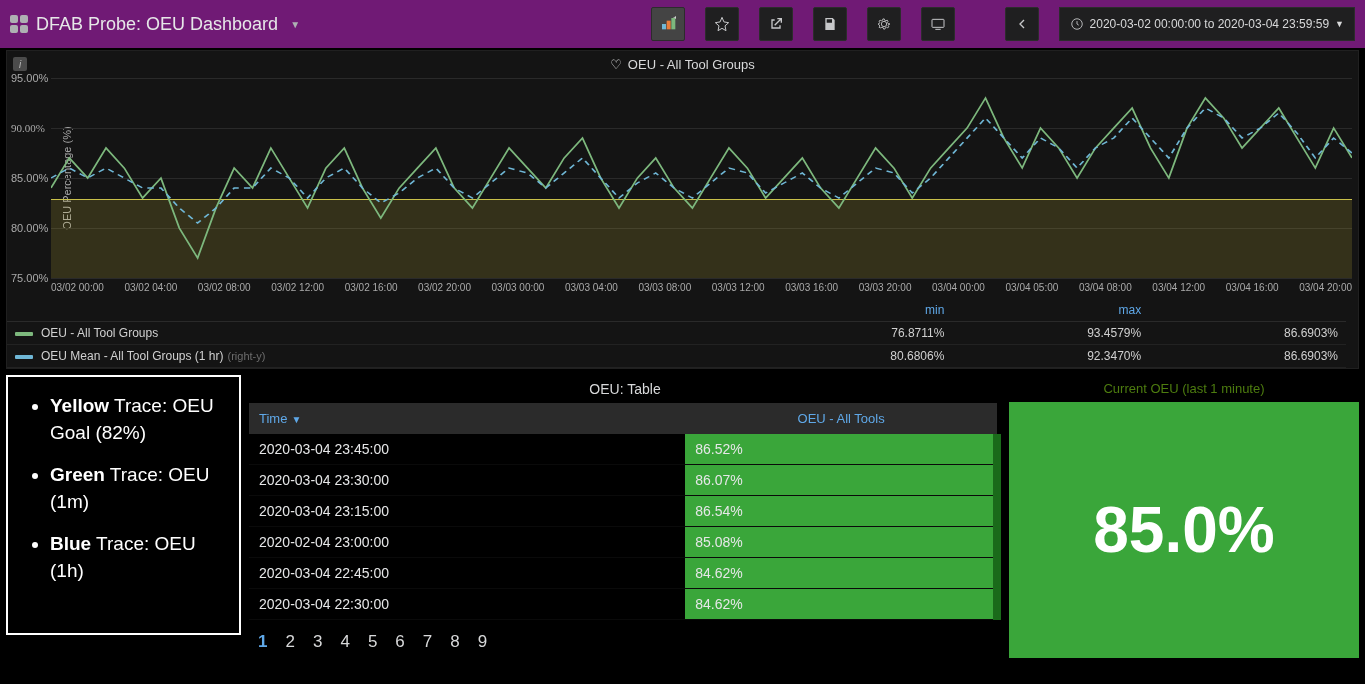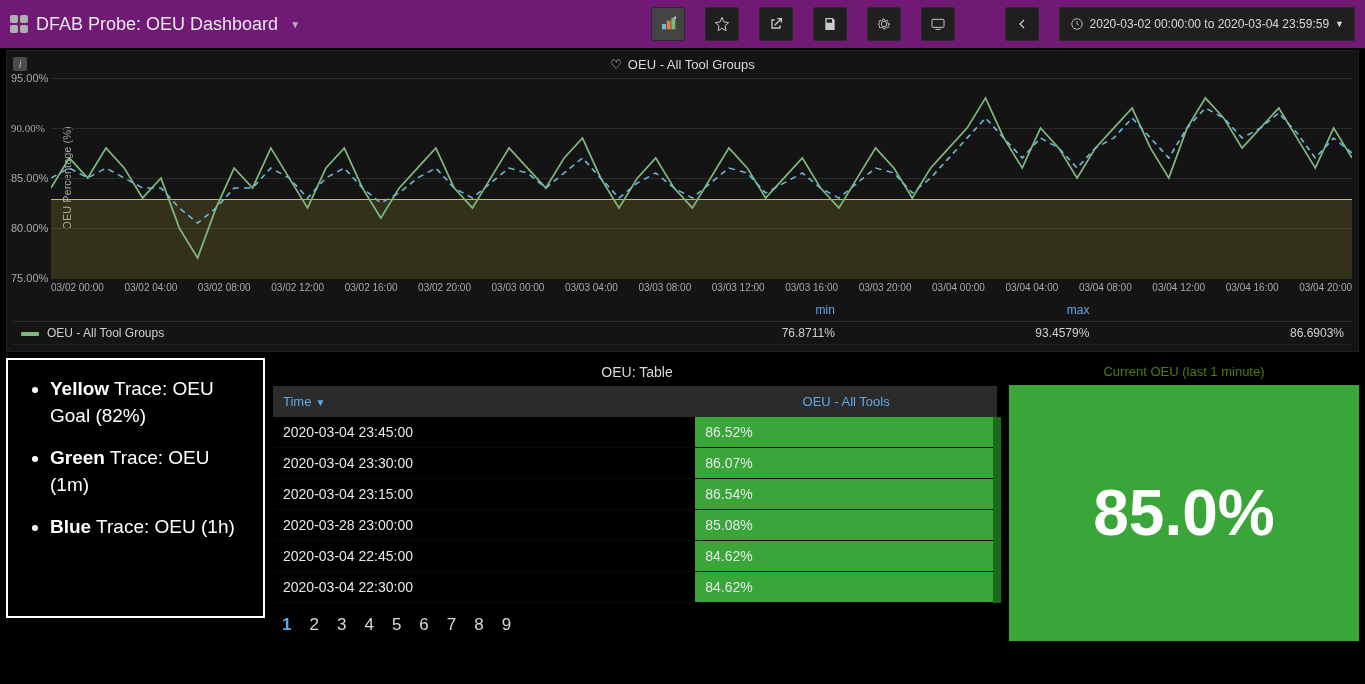--- a/index.html
+++ b/index.html
@@ -21,30 +21,30 @@
   
   .chart-area { position: relative; height: 200px; margin: 4px 6px 0 44px; }
   .y-label { position: absolute; left: -36px; top: 50%; transform: translateY(-50%) rotate(-90deg); font-size: 11px; color: #aaa; white-space: nowrap; }
   .y-tick { position: absolute; left: -40px; font-size: 11px; color: #aaa; transform: translateY(-50%); }
   .grid-line { position: absolute; left: 0; right: 0; border-top: 1px solid #2a2a2a; }
   .x-ticks { display: flex; justify-content: space-between; margin: 4px 6px 6px 44px; font-size: 10px; color: #aaa; }
   .goal-fill { position: absolute; left:0; right:0; bottom:0; background: rgba(201,182,58,0.18); }
   .goal-line { position: absolute; left:0; right:0; border-top: 1.5px solid #c9c04a; }
   svg.series { position: absolute; left:0; top:0; width:100%; height:100%; }
   
-  .legend-table { width: calc(100% - 12px); margin: 6px; border-collapse: collapse; font-size: 12px; }
+  .legend-table { width: calc(100% - 12px); border-collapse: collapse; font-size: 12px; }
   .legend-table th { text-align: right; padding: 4px 8px; color: #5fa8e8; font-weight: 500; border-bottom: 1px solid #2a2a2a; }
   .legend-table th:first-child { text-align: left; }
   .legend-table td { padding: 4px 8px; border-bottom: 1px solid #222; text-align: right; color: #d0d0d0; }
   .legend-table td:first-child { text-align: left; }
   .swatch { display:inline-block; width:18px; height:4px; margin-right:8px; vertical-align: middle; border-radius:1px; }
   .right-y { color: #6c6c6c; font-size: 11px; margin-left: 4px;}
   
   .lower { display: flex; margin: 0 6px; gap: 8px; align-items: flex-start;}
-  .overlay-box { border: 2px solid #fff; padding: 16px 20px; font-size: 19px; line-height: 1.4; color: #fff; width: 259px; height:260px;}
+  .overlay-box { border: 2px solid #fff; padding: 16px 20px; font-size: 19px; line-height: 1.4; color: #fff; width: 235px; height:260px;}
   .overlay-box ul { list-style: disc; padding-left: 22px; }
   .overlay-box li { margin-bottom: 16px; }
   .overlay-box b { font-weight: 700; }
   .table-panel { flex: 1; }
   .tbl-title { text-align:center; padding:6px 0; font-size:14px;}
   .oeu-table { width:100%; border-collapse: collapse; }
   .oeu-table th { background:#2b2b2b; color:#5fa8e8; font-weight:500; padding:8px 10px; text-align:left; font-size:13px; }
   .oeu-table th:nth-child(2){ text-align:center; }
   .oeu-table td { padding:7px 10px; font-size:14px; color:#e6e7e8; border-bottom:1px solid #0a0a0a;}
   .val-cell { background:#3aa63a; color:#fff; border-right:8px solid #1a6a1a;}
@@ -157,21 +157,21 @@
       <span>03/02 12:00</span>
       <span>03/02 16:00</span>
       <span>03/02 20:00</span>
       <span>03/03 00:00</span>
       <span>03/03 04:00</span>
       <span>03/03 08:00</span>
       <span>03/03 12:00</span>
       <span>03/03 16:00</span>
       <span>03/03 20:00</span>
       <span>03/04 00:00</span>
-      <span>03/04 04:00</span>
+      <span>03/04 05:00</span>
       <span>03/04 08:00</span>
       <span>03/04 12:00</span>
       <span>03/04 16:00</span>
       <span>03/04 20:00</span>
     </div>
   <table class="legend-table">
     <thead>
         <tr>
       <th></th>
       <th>min</th>
@@ -179,20 +179,26 @@
       <th></th>
     </tr>
       </thead>
     <tbody id="legend-body">
         <tr>
           <td><span class="swatch" style="background:#7db87d"></span>OEU - All Tool Groups</td>
           <td>76.8711%</td>
           <td>93.4579%</td>
           <td>86.6903%</td>
         </tr>
+        <tr>
+          <td><span class="swatch" style="background:#6fb7d6"></span>OEU Mean - All Tool Groups (1 hr)<span class="right-y">(right-y)</span></td>
+          <td>80.6806%</td>
+          <td>92.3470%</td>
+          <td>86.6903%</td>
+        </tr>
       </tbody>
   </table>
 </div>
 
 <div class="lower">
   <div class="overlay-box">
     <ul id="overlay-list">
         <li><b>Yellow</b> Trace: OEU Goal (82%)</li>
         <li><b>Green</b> Trace: OEU (1m)</li>
         <li><b>Blue</b> Trace: OEU (1h)</li>
@@ -215,21 +221,21 @@
           </tr>
           <tr>
             <td>2020-03-04 23:30:00</td>
             <td class="val-cell">86.07%</td>
           </tr>
           <tr>
             <td>2020-03-04 23:15:00</td>
             <td class="val-cell">86.54%</td>
           </tr>
           <tr>
-            <td>2020-03-28 23:00:00</td>
+            <td>2020-02-04 23:00:00</td>
             <td class="val-cell">85.08%</td>
           </tr>
           <tr>
             <td>2020-03-04 22:45:00</td>
             <td class="val-cell">84.62%</td>
           </tr>
           <tr>
             <td>2020-03-04 22:30:00</td>
             <td class="val-cell">84.62%</td>
           </tr>

